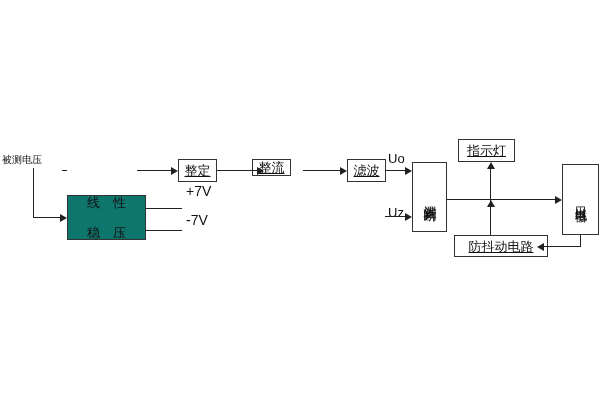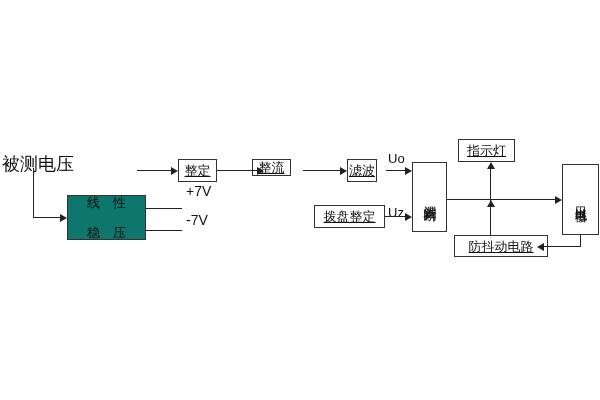--- a/index.html
+++ b/index.html
@@ -17,44 +17,43 @@
     position:absolute;border:1px solid #333;background:#fff;
     display:flex;align-items:center;justify-content:center;
     writing-mode:vertical-rl;text-orientation:upright;
     font-size:12px;letter-spacing:1px;box-sizing:border-box;
   }
   .box2{
     position:absolute;border:1px solid #333;background:#0f766e;
     display:flex;flex-direction:column;align-items:center;justify-content:space-between;
     gap:6px;font-size:13px;line-height:1;box-sizing:border-box;
   }
-  .lbl{position:absolute;font-size:18px;line-height:1;white-space:nowrap;}
+  .lbl{position:absolute;font-size:10px;line-height:1;white-space:nowrap;}
   .siglbl{position:absolute;font-size:13px;line-height:1;white-space:nowrap;}
   .vlbl{position:absolute;font-size:14px;line-height:1;white-space:nowrap;}
   .hl{position:absolute;height:1px;background:#222;}
   .vl{position:absolute;width:1px;background:#222;}
   .ah-r{position:absolute;width:0;height:0;border-top:4px solid transparent;border-bottom:4px solid transparent;border-left:7px solid #222;}
   .ah-l{position:absolute;width:0;height:0;border-top:4px solid transparent;border-bottom:4px solid transparent;border-right:7px solid #222;}
   .ah-u{position:absolute;width:0;height:0;border-left:4px solid transparent;border-right:4px solid transparent;border-bottom:7px solid #222;}
 </style>
 </head>
 <body>
 
 <div class="canvas">
 
   <span class="lbl" style="left:2px;top:155px;">被测电压</span>
 
   <div class="box" style="left:178px;top:159px;width:39px;height:23px;">整定</div>
   <div class="box" style="left:252px;top:159px;width:39px;height:17px;text-align:right;">整流</div>
-  <div class="box" style="left:347px;top:159px;width:30px;height:23px;">滤波</div>
+  <div class="box" style="left:347px;top:159px;width:39px;height:23px;">滤波</div>
   <div class="vbox" style="left:412px;top:162px;width:35px;height:70px;font-size:13px;">逻辑判断</div>
 
   <div class="box" style="left:458px;top:139px;width:57px;height:23px;">指示灯</div>
   <div class="vbox" style="left:562px;top:164px;width:37px;height:71px;">出口继电器</div>
-  <div class="box" style="left:314px;top:205px;width:71px;height:23px;">拨盘整定</div>
   <div class="box" style="left:454px;top:235px;width:94px;height:22px;">防抖动电路</div>
 
   <div class="box2" style="left:67px;top:195px;width:79px;height:45px;">
     <span>线　性</span>
     <span>稳　压</span>
   </div>
 
   <span class="vlbl" style="left:186px;top:184px;">+7V</span>
   <span class="vlbl" style="left:186px;top:213px;">-7V</span>
 

